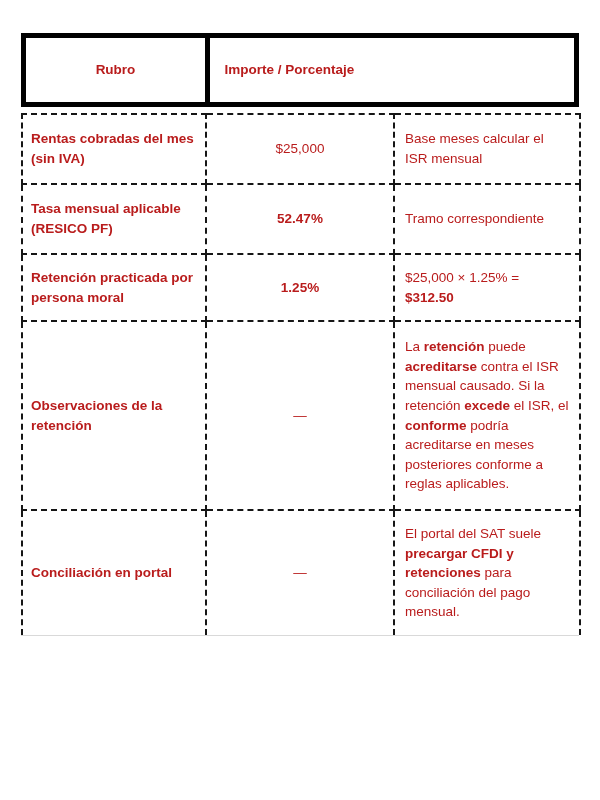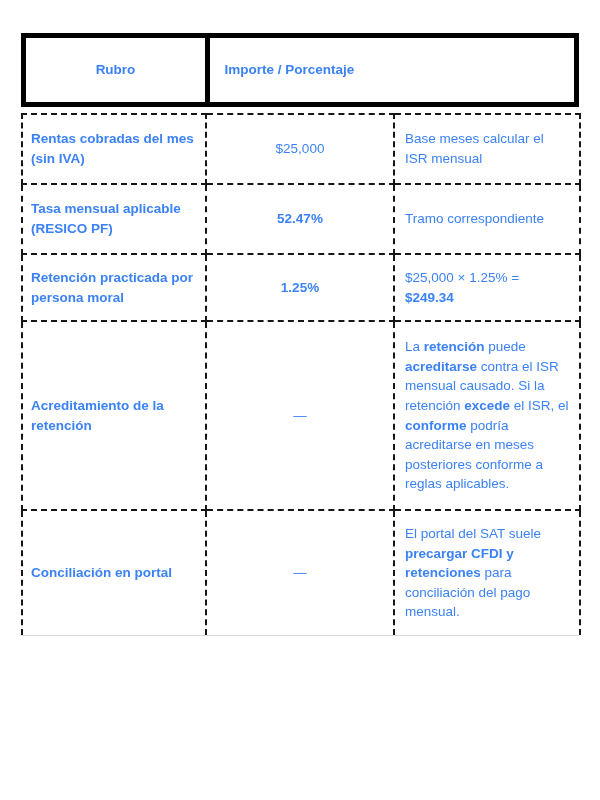--- a/index.html
+++ b/index.html
@@ -7,21 +7,21 @@
     padding: 0;
     background: #ffffff;
     font-family: "Liberation Sans", sans-serif;
   }
   .sheet {
     position: relative;
     width: 600px;
     height: 800px;
     background: #ffffff;
     overflow: hidden;
-    color: #3b82f6;
+    color: #b91c1c;
   }
   
   .header-row {
     display: flex;
     box-sizing: border-box;
     margin: 33px 0 0 21px;
     width: 558px;
     height: 74px;
     border: 5px solid #000000;
     background: #ffffff;
@@ -112,24 +112,24 @@
       <td class="formula">Base meses calcular el ISR mensual</td>
     </tr>
     <tr class="r3">
       <td class="rubro">Tasa mensual aplicable (RESICO PF)</td>
       <td class="importe"><b>52.47%</b></td>
       <td class="formula">Tramo correspondiente</td>
     </tr>
     <tr class="r5">
       <td class="rubro">Retención practicada por persona moral</td>
       <td class="importe"><b>1.25%</b></td>
-      <td class="formula">$25,000 × 1.25% = <b>$249.34</b></td>
+      <td class="formula">$25,000 × 1.25% = <b>$312.50</b></td>
     </tr>
     <tr class="r6">
-      <td class="rubro">Acreditamiento de la retención</td>
+      <td class="rubro">Observaciones de la retención</td>
       <td class="importe">—</td>
       <td class="formula">La <b>retención</b> puede <b>acreditarse</b> contra el ISR mensual causado. Si la retención <b>excede</b> el ISR, el <b>conforme</b> podría acreditarse en meses posteriores conforme a reglas aplicables.</td>
     </tr>
     <tr class="r7 last">
       <td class="rubro">Conciliación en portal</td>
       <td class="importe">—</td>
       <td class="formula">El portal del SAT suele <b>precargar CFDI y retenciones</b> para conciliación del pago mensual.</td>
     </tr>
   </tbody>
     </table>

